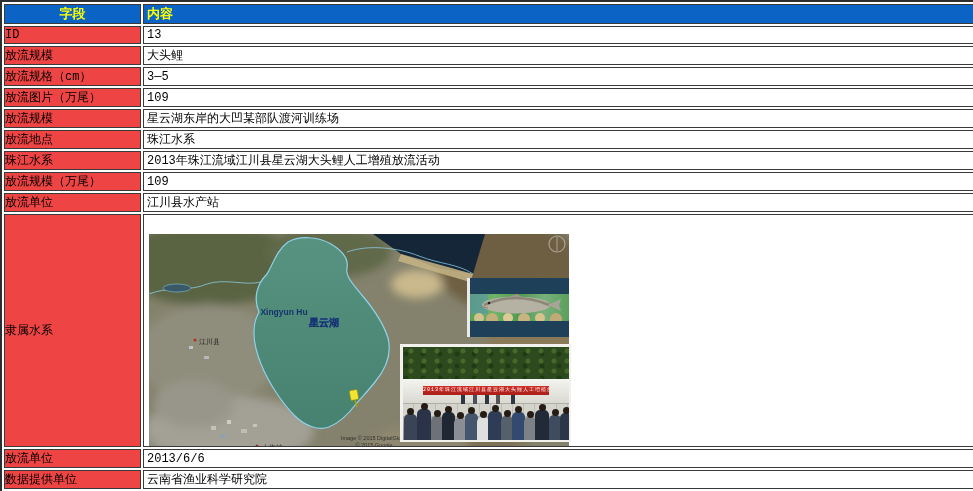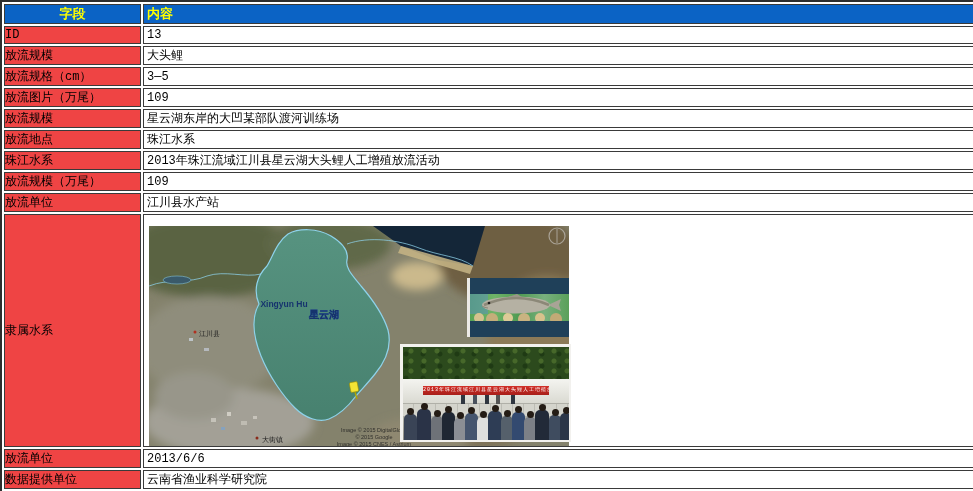--- a/index.html
+++ b/index.html
@@ -8,21 +8,21 @@
     border:2px solid #2e2e2e;background:#fff;}
   td{border:1px solid #3a3a3a;height:16px;font-size:12px;color:#000;vertical-align:middle;
     white-space:nowrap;overflow:hidden;}
   td.fld{background:#ef4444;padding:0 4px 0 0;}
   td.val{background:#ffffff;padding:0 4px 0 3px;}
   tr.hdr td{background:#0b63c5;color:#ffff00;font-weight:bold;font-size:13px;}
   tr.hdr td.fld{text-align:center;padding:0;}
   tr.hdr td.val{padding-left:3px;}
   td.pic{background:#fff;vertical-align:top;padding:3px 0 0 5px;height:228px;}
   .composite{position:relative;width:424px;height:225px;}
-  .mapwrap{position:absolute;left:0;top:8px;width:420px;height:224px;}
+  .mapwrap{position:absolute;left:0;top:16px;width:420px;height:224px;}
   svg text{font-family:"Liberation Sans","DejaVu Sans",sans-serif;}
   
   .fish{position:absolute;left:318px;top:60px;width:99px;height:59px;background:#1f4059;
     border-left:3px solid #eceae6;}
   .fishstrip{position:absolute;left:0;top:16px;width:99px;height:27px;overflow:hidden;
     background:linear-gradient(90deg,#57a457,#6fb468 25%,#4f9a52 50%,#79b07e 75%,#5aa05a);}
   
   .crowd{position:absolute;left:251px;top:126px;width:166px;height:93px;background:#9a9a92;
     border:3px solid #f2f1ee;border-right-width:2px;border-bottom-width:2px;overflow:hidden;}
   .trees{position:absolute;left:0;top:0;right:0;height:32px;background:#2c4a1d;

